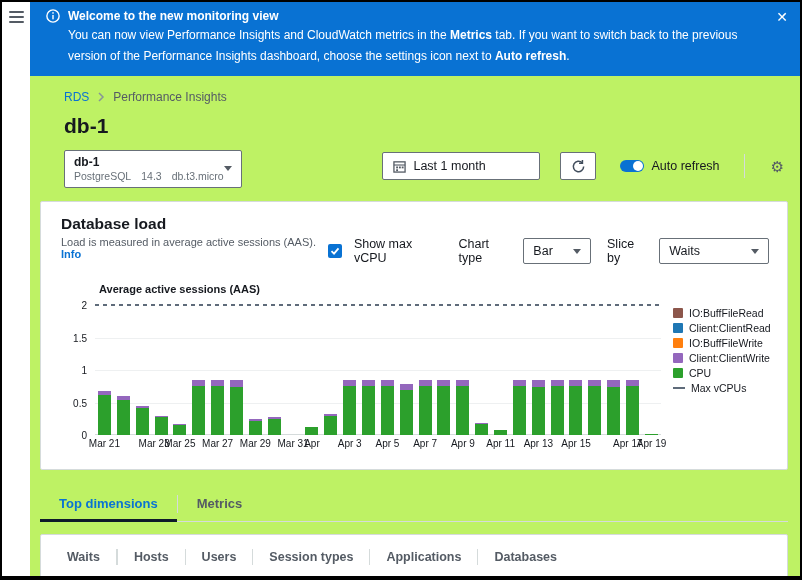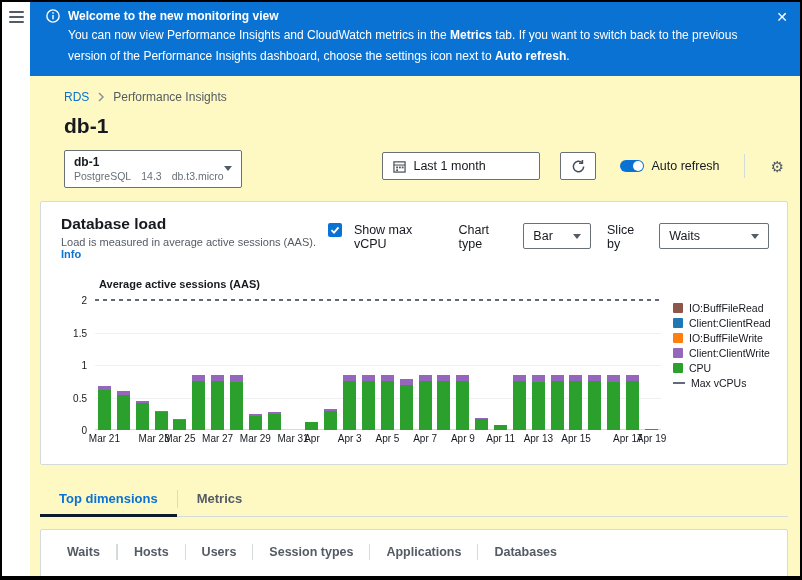--- a/index.html
+++ b/index.html
@@ -12,21 +12,21 @@
   .main { flex:1; display:flex; flex-direction:column; min-width:0; }
 
   
   .banner { background:#0972d3; color:#fff; padding:7px 14px 9px 16px; position:relative; flex:none; }
   .banner-title-row { display:flex; align-items:center; gap:8px; font-size:12px; font-weight:bold; }
   .banner-msg { font-size:12px; line-height:1.75; margin:2px 0 0 22px; padding-right:40px; }
   .banner-close { position:absolute; top:8px; right:12px; color:#fff; font-size:14px; line-height:1; cursor:pointer; }
   .info-icon svg { display:block; }
 
   
-  .content { flex:1; background:#fef9c3; overflow:hidden; padding:0 12px 0 10px; }
+  .content { flex:1; background:#bef264; overflow:hidden; padding:0 12px 0 10px; }
 
   .breadcrumb { padding:14px 0 0 24px; font-size:12px; display:flex; align-items:center; gap:8px; }
   .breadcrumb .root { color:#0972d3; cursor:pointer; }
   .breadcrumb .sep { color:#879596; font-size:10px; }
   .breadcrumb .current { color:#545b64; }
 
   .page-title { font-size:21px; font-weight:bold; color:#16191f; margin:10px 0 12px 24px; }
 
   .selector-row { display:flex; justify-content:space-between; align-items:flex-start; margin:0 2px 0 24px; }
   .db-select { width:178px; background:#fff; border:1px solid #687078; border-radius:2px; padding:4px 9px 5px; display:flex; align-items:center; justify-content:space-between; cursor:pointer; }
@@ -42,21 +42,21 @@
   .toggle .knob { position:absolute; right:1px; top:1px; width:10px; height:10px; background:#fff; border-radius:50%; }
   .vdivider { width:1px; height:24px; background:#d5dbdb; margin:0 4px; }
   .gear-btn { border:none; background:none; font-size:15px; color:#545b64; cursor:pointer; line-height:1; padding:2px; }
 
   
   .card { background:#fff; border:1px solid #d5dbdb; border-radius:2px; margin-top:13px; }
   .dbload-header { display:flex; justify-content:space-between; align-items:flex-start; padding:13px 18px 6px 20px; }
   .dbload-title { font-size:15.5px; font-weight:bold; }
   .dbload-sub { font-size:11px; color:#545b64; margin-top:3px; }
   .link { color:#0972d3; cursor:pointer; }
-  .dbload-controls { display:flex; align-items:flex-start; gap:12px; margin-top:8px; font-size:12.5px; }
+  .dbload-controls { display:flex; align-items:center; gap:12px; margin-top:22px; font-size:12.5px; }
   .checkbox { width:14px; height:14px; background:#0972d3; border-radius:2px; display:inline-flex; align-items:center; justify-content:center; flex:none; cursor:pointer; }
   .select-box { border:1px solid #687078; border-radius:2px; background:#fff; height:26px; display:flex; align-items:center; justify-content:space-between; padding:0 9px; font-size:12.5px; cursor:pointer; }
   .sel-chart-type { width:72px; }
   .sel-slice { width:118px; }
 
   
   .chart-wrap { padding:12px 14px 16px 10px; }
   .chart-title { font-size:11px; font-weight:bold; margin:0 0 10px 48px; }
   .chart-row { display:flex; }
   .plot-outer { position:relative; margin-left:44px; width:566px; flex:none; }

